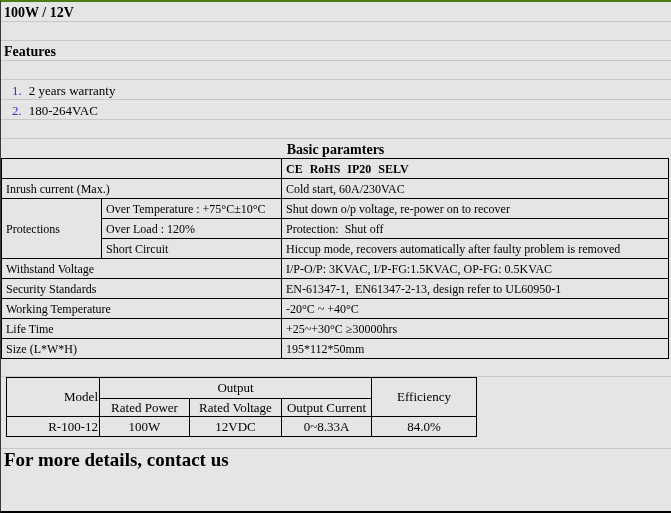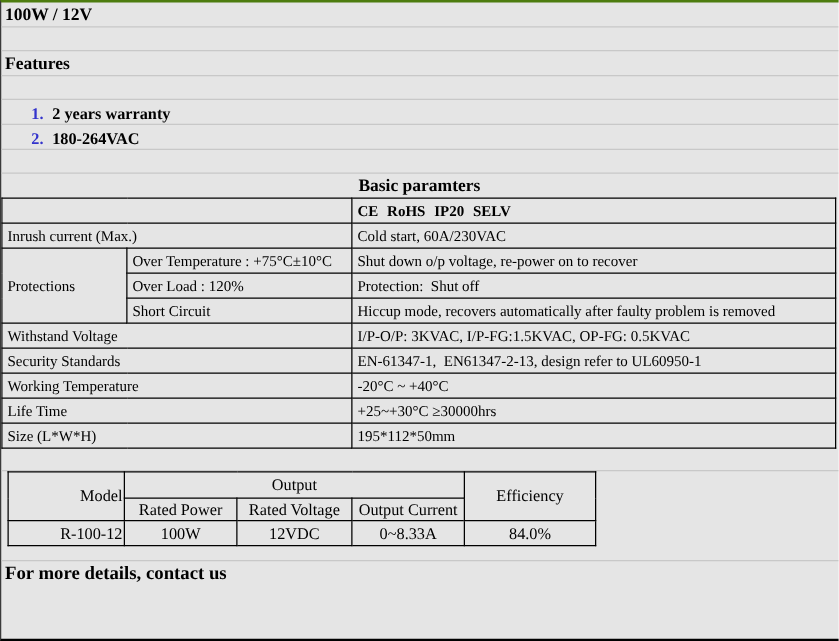--- a/index.html
+++ b/index.html
@@ -21,26 +21,26 @@
     height:20px;
     border-bottom:1px solid #c8c8c8;
     padding:3px 4px 0 3px;
     line-height:15px;
     overflow:hidden;
     white-space:pre;
   }
   .row.blank   { height:19px; }
   .row.heading { font-weight:bold; font-size:14px; line-height:15px; }
   .row.basic-heading { height:19px; border-bottom:none;text-align:center; }
-  .row.feature { padding-left:24px;font-weight:bold; }
+  .row.feature { padding-left:11px; }
   .fnum { color:#3333cc; }
   .ftext { color:#000; margin-left:7px; }
   .row.gap-model { height:18px; }
   .row.gap-footer { height:12px; }
-  .row.footer { height:20px; border-bottom:none; font-weight:bold; font-size:15px; }
+  .row.footer { height:20px; border-bottom:none; font-weight:bold; font-size:19px; }
 
   table.specs {
     border-collapse:collapse;
     table-layout:fixed;
     width:667px;
   }
   table.specs td {
     box-sizing:border-box;
     border:1px solid #000;
     height:20px;

